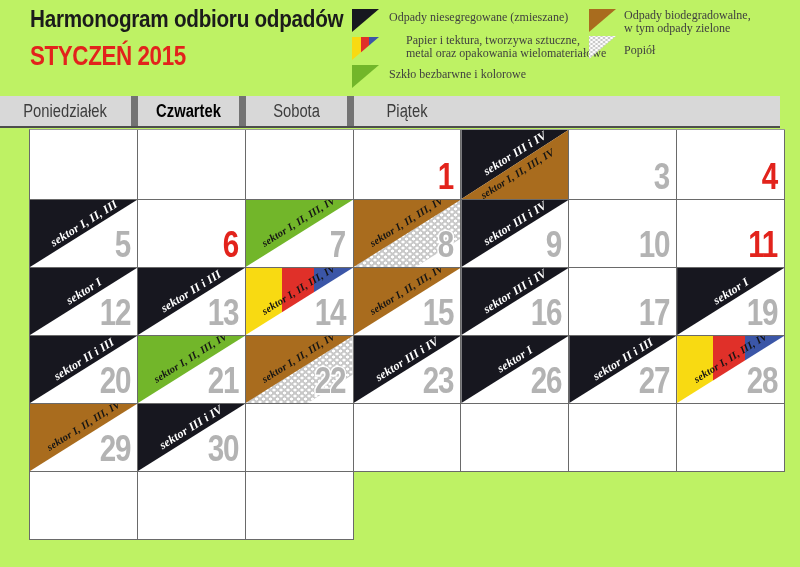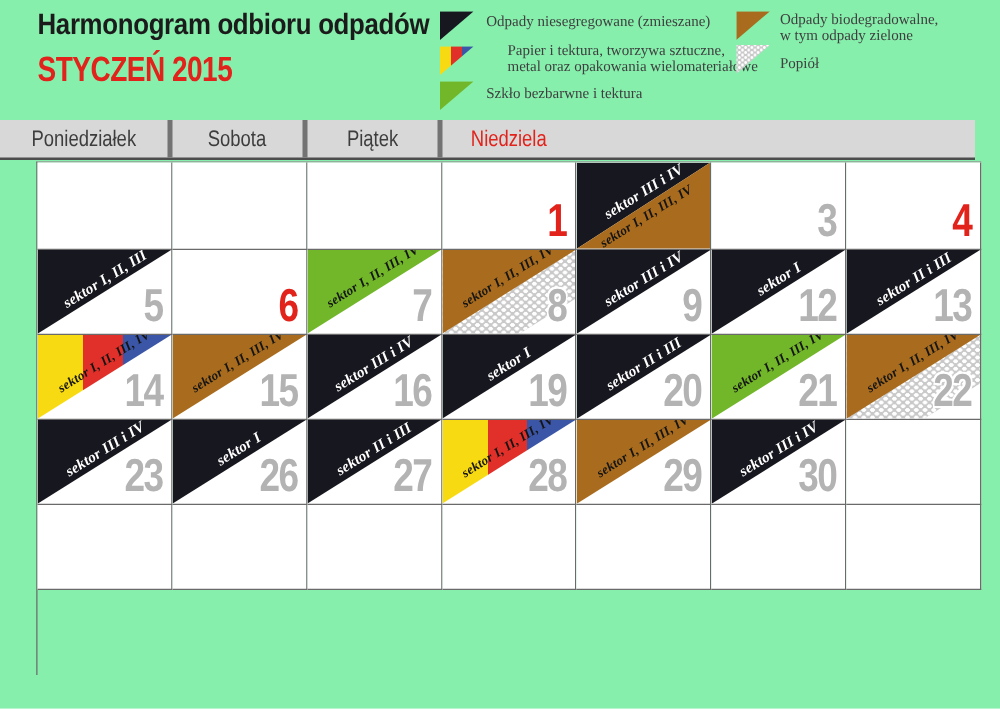--- a/index.html
+++ b/index.html
@@ -1,16 +1,16 @@
 <!DOCTYPE html>
 <html><head>
 <meta charset="utf-8">
 <style>
   html,body{margin:0;padding:0;background:#fff;}
-  .page{position:relative;width:800px;height:567px;background:#86efac;overflow:hidden;
+  .page{position:relative;width:800px;height:567px;background:#bef264;overflow:hidden;
         font-family:"Liberation Sans",sans-serif;}
 
   
   .titles{position:absolute;left:30px;top:6px;}
   .main-title{display:inline-block;margin:0;font-size:23.5px;font-weight:bold;color:#1b1b1b;
               transform:scaleX(.88);transform-origin:left top;letter-spacing:-.3px;white-space:nowrap;}
   .month-title{display:inline-block;margin:7px 0 0 0;font-size:28px;font-weight:bold;color:#e2231c;
                transform:scaleX(.8);transform-origin:left top;letter-spacing:-.5px;white-space:nowrap;}
 
   
@@ -25,21 +25,21 @@
           background-image:radial-gradient(#fff 1.1px,rgba(255,255,255,0) 1.4px),
                            radial-gradient(#fff 1.1px,rgba(255,255,255,0) 1.4px);
           background-size:5px 4px;background-position:0 0,2.5px 2px;}
   .legend-label{position:absolute;font-family:"Liberation Serif",serif;font-size:12px;
                 line-height:13px;color:#3f3f3f;white-space:pre-line;width:230px;}
 
   
   .dow-row{position:absolute;left:0;top:96px;width:780px;height:32px;background:#d8d8d8;
            display:grid;grid-template-columns:138px 108px 108px 107px 107px 108px 104px;
            border-bottom:2px solid #4d4d4d;box-sizing:border-box;}
-  .dow{display:flex;align-items:center;justify-content:center;border-right:4px solid #737373;
+  .dow{display:flex;align-items:center;justify-content:center;border-right:7px solid #737373;
        overflow:hidden;}
   .dow:last-child{border-right:none;}
   .dow span{display:inline-block;font-size:18px;color:#3d3d3d;transform:scaleX(.82);white-space:nowrap;}
   .dow.em span{color:#000;font-weight:bold;}
   .dow.holiday span{color:#e2231c;}
 
   
   .grid{position:absolute;left:29px;top:129px;width:755px;height:410px;
         display:grid;grid-template-columns:repeat(7,1fr);grid-template-rows:70px repeat(5,68px);
         border-left:1px solid #6a6a6a;border-top:1px solid #9a9a9a;box-sizing:content-box;}
@@ -88,46 +88,46 @@
       <div class="legend-icon li-mixed" style="left:352px;top:9px;"></div>
       <div class="legend-label" style="left:389px;top:11px;">Odpady niesegregowane (zmieszane)</div>
     </div>
     <div class="legend-item">
       <div class="legend-icon li-recycl" style="left:352px;top:37px;"></div>
       <div class="legend-label" style="left:406px;top:34px;">Papier i tektura, tworzywa sztuczne,
 metal oraz opakowania wielomateriałowe</div>
     </div>
     <div class="legend-item">
       <div class="legend-icon li-glass" style="left:352px;top:65px;"></div>
-      <div class="legend-label" style="left:389px;top:68px;">Szkło bezbarwne i tektura</div>
+      <div class="legend-label" style="left:389px;top:68px;">Szkło bezbarwne i kolorowe</div>
     </div>
     <div class="legend-item">
       <div class="legend-icon li-bio" style="left:589px;top:9px;"></div>
       <div class="legend-label" style="left:624px;top:9px;">Odpady biodegradowalne,
 w tym odpady zielone</div>
     </div>
     <div class="legend-item">
       <div class="legend-icon li-ash" style="left:589px;top:36px;"></div>
       <div class="legend-label" style="left:624px;top:44px;">Popiół</div>
     </div>
   </div>
 
   <div class="dow-row">
     <div class="dow">
         <span>Poniedziałek</span>
       </div>
+    <div class="dow em">
+        <span>Czwartek</span>
+      </div>
     <div class="dow">
         <span>Sobota</span>
       </div>
     <div class="dow">
         <span>Piątek</span>
       </div>
-    <div class="dow holiday">
-        <span>Niedziela</span>
-      </div>
   </div>
 
   <div class="grid">
       <div class="cell"></div>
       <div class="cell"></div>
       <div class="cell"></div>
       <div class="cell">
         <span class="daynum holiday">1</span>
       </div>
       <div class="cell">
@@ -166,20 +166,26 @@
         </div>
         <span class="daynum">8</span>
       </div>
       <div class="cell">
         <div class="tri mixed upper">
           <span class="tri-label">sektor III i IV</span>
         </div>
         <span class="daynum">9</span>
       </div>
       <div class="cell">
+        <span class="daynum">10</span>
+      </div>
+      <div class="cell">
+        <span class="daynum holiday">11</span>
+      </div>
+      <div class="cell">
         <div class="tri mixed upper">
           <span class="tri-label">sektor I</span>
         </div>
         <span class="daynum">12</span>
       </div>
       <div class="cell">
         <div class="tri mixed upper">
           <span class="tri-label">sektor II i III</span>
         </div>
         <span class="daynum">13</span>
@@ -196,20 +202,23 @@
         </div>
         <span class="daynum">15</span>
       </div>
       <div class="cell">
         <div class="tri mixed upper">
           <span class="tri-label">sektor III i IV</span>
         </div>
         <span class="daynum">16</span>
       </div>
       <div class="cell">
+        <span class="daynum">17</span>
+      </div>
+      <div class="cell">
         <div class="tri mixed upper">
           <span class="tri-label">sektor I</span>
         </div>
         <span class="daynum">19</span>
       </div>
       <div class="cell">
         <div class="tri mixed upper">
           <span class="tri-label">sektor II i III</span>
         </div>
         <span class="daynum">20</span>

